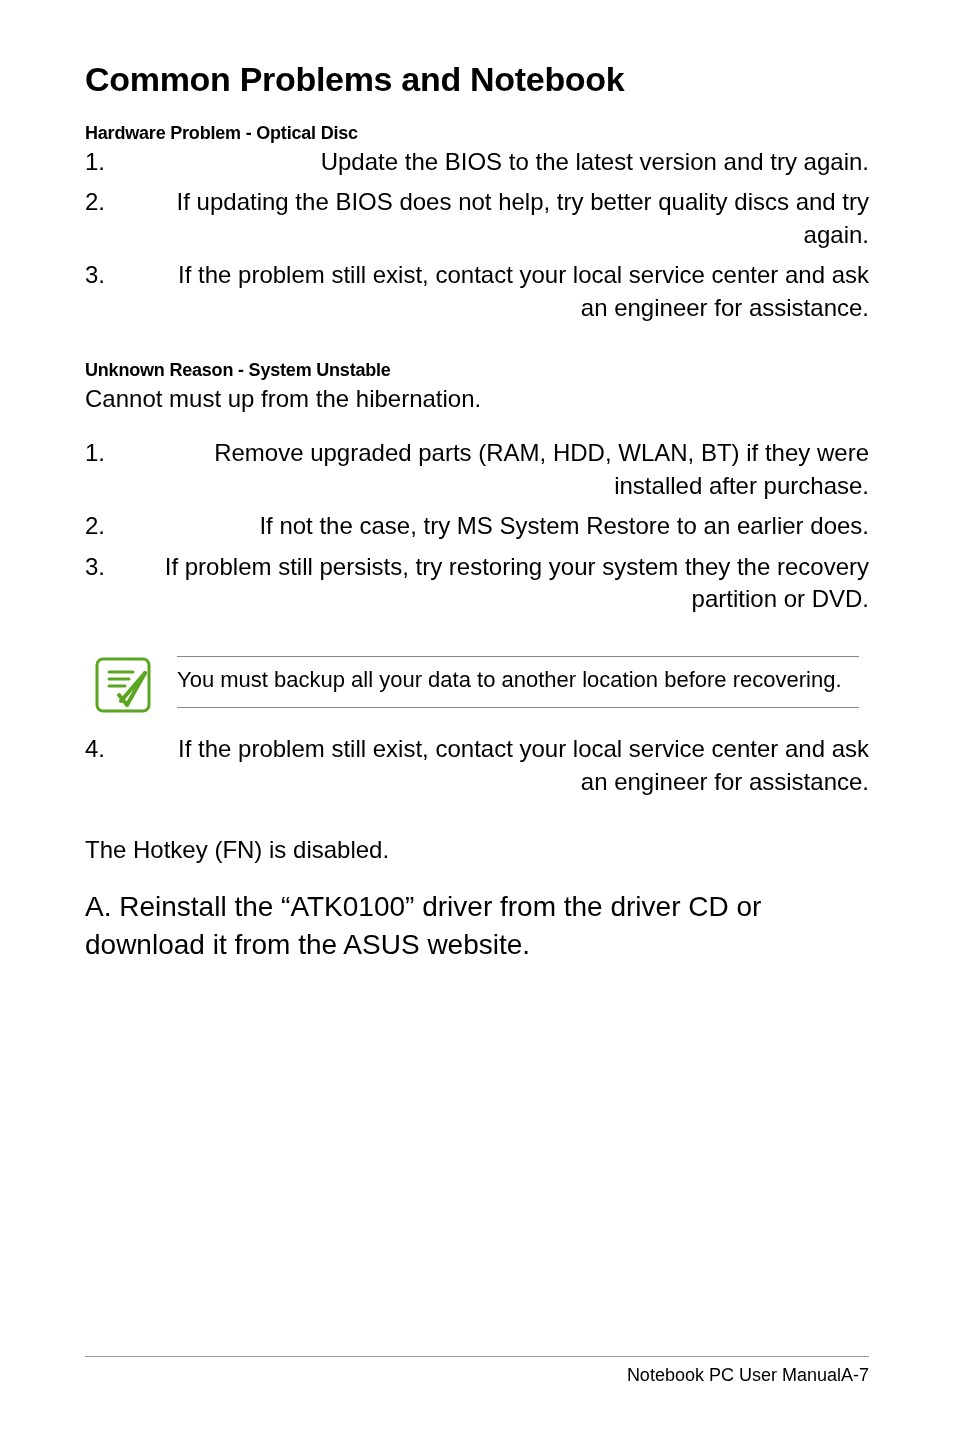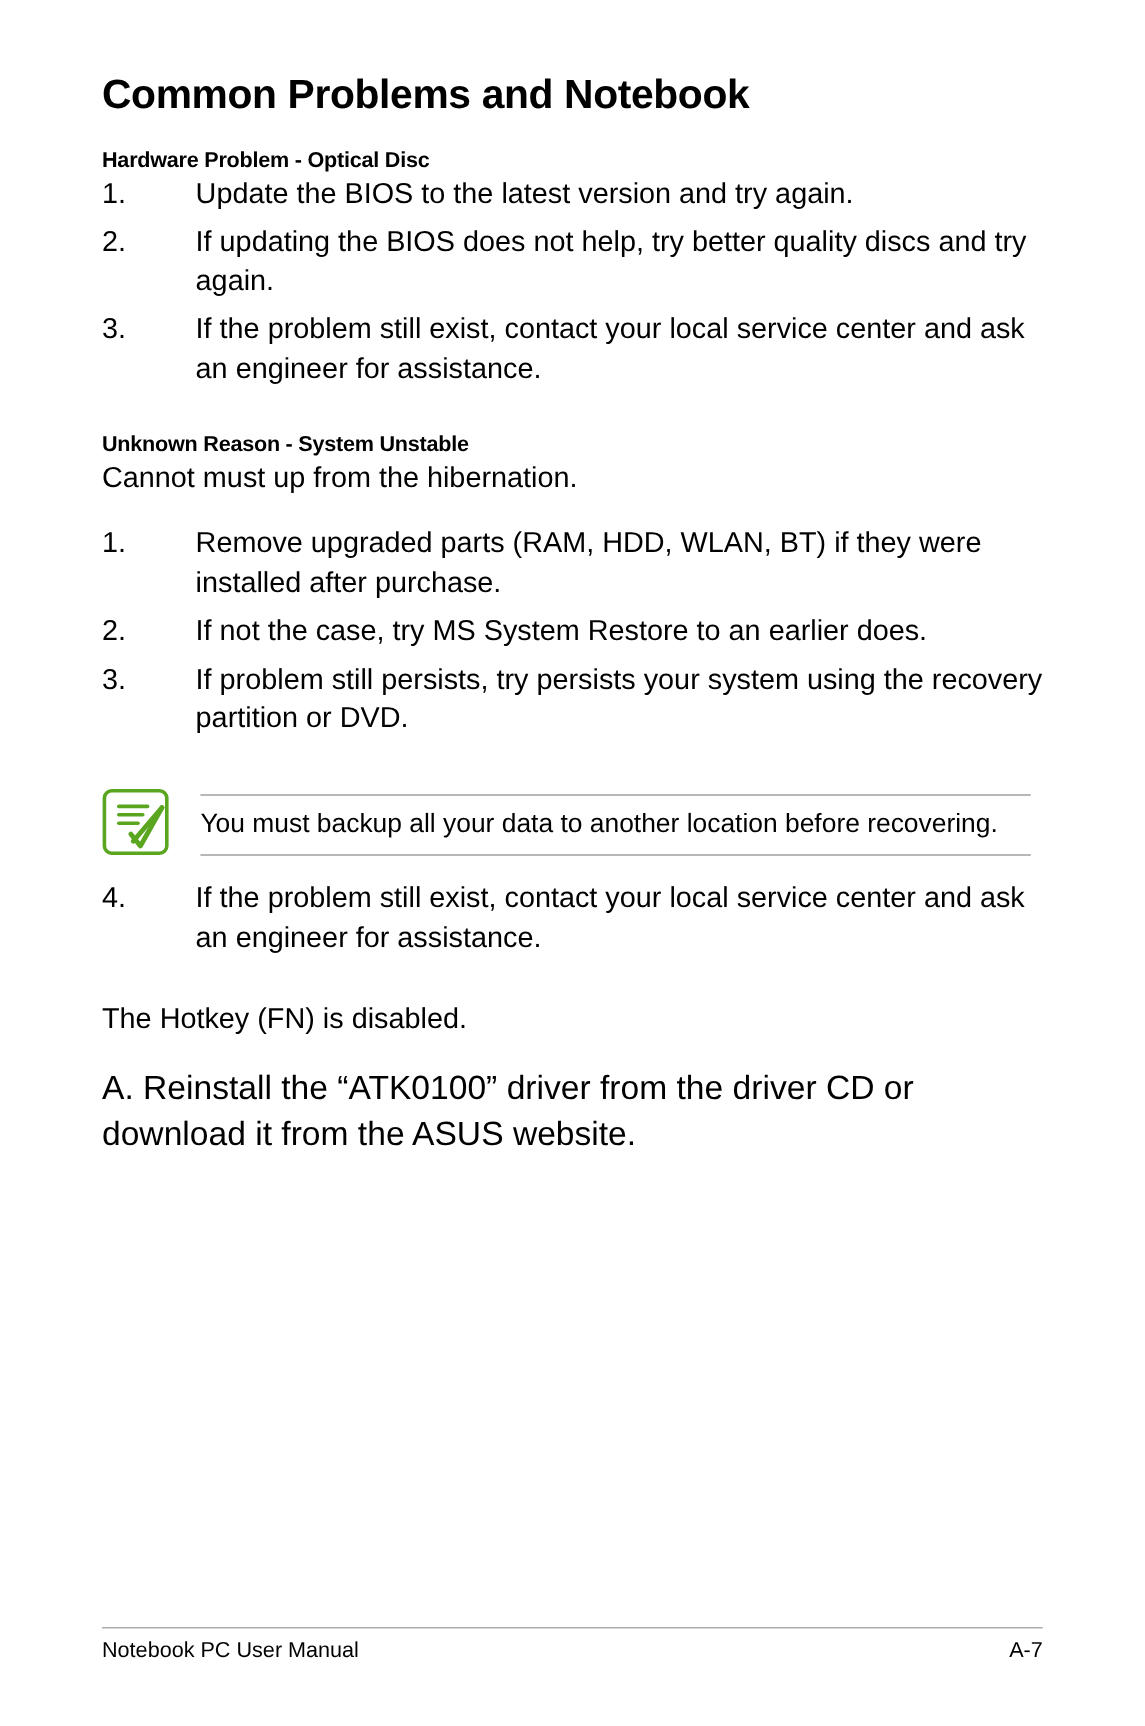--- a/index.html
+++ b/index.html
@@ -30,20 +30,21 @@
     }
     .intro {
       font-size: 24px;
       margin-bottom: 22px;
       line-height: 1.35;
     }
     ol {
       list-style: none;
       counter-reset: item;
       margin-bottom: 36px;
+      text-align: right;
     }
     ol li {
       counter-increment: item;
       font-size: 24px;
       line-height: 1.35;
       margin-bottom: 8px;
       padding-left: 78px;
       position: relative;
     }
     ol li::before {
@@ -51,21 +52,22 @@
       position: absolute;
       left: 0;
       top: 0;
       font-size: 24px;
     }
     .section {
       margin-bottom: 36px;
     }
     .note-box {
       display: flex;
-      align-items: flex-end;
+      align-items: center;
+      margin-left: 10px;
       margin-bottom: 20px;
       margin-top: 4px;
       padding-right: 10px;
     }
     .note-icon {
       flex-shrink: 0;
       width: 56px;
       height: 56px;
       margin-right: 26px;
       margin-top: 6px;
@@ -84,21 +86,21 @@
       margin-bottom: 20px;
     }
     .footer {
       position: absolute;
       bottom: 52px;
       left: 85px;
       right: 85px;
       border-top: 1px solid #999;
       padding-top: 8px;
       display: flex;
-      justify-content: space-between;
+      justify-content: flex-end;
       font-size: 18px;
     }
   </style>
 </head>
 <body>
 
 <h1>Common Problems and Notebook</h1>
 
 <div class="section">
   <h2>Hardware Problem - Optical Disc</h2>
@@ -108,21 +110,21 @@
     <li>If the problem still exist, contact your local service center and ask an engineer for assistance.</li>
   </ol>
 </div>
 
 <div class="section">
   <h2>Unknown Reason - System Unstable</h2>
   <p class="intro">Cannot must up from the hibernation.</p>
   <ol>
     <li>Remove upgraded parts (RAM, HDD, WLAN, BT) if they were installed after purchase.</li>
     <li>If not the case, try MS System Restore to an earlier does.</li>
-    <li>If problem still persists, try persists your system using the recovery partition or DVD.</li>
+    <li>If problem still persists, try restoring your system they the recovery partition or DVD.</li>
   </ol>
 
   <div class="note-box">
     <span class="note-icon">
       <svg viewBox="0 0 56 56" width="56" height="56">
         <rect x="2" y="2" width="52" height="52" rx="6" ry="6" fill="none" stroke="#5aa620" stroke-width="3"></rect>
         <g stroke="#5aa620" stroke-width="3" stroke-linecap="round" fill="none">
           <line x1="14" y1="15" x2="38" y2="15"></line>
           <line x1="14" y1="22" x2="34" y2="22"></line>
           <line x1="14" y1="29" x2="30" y2="29"></line>

